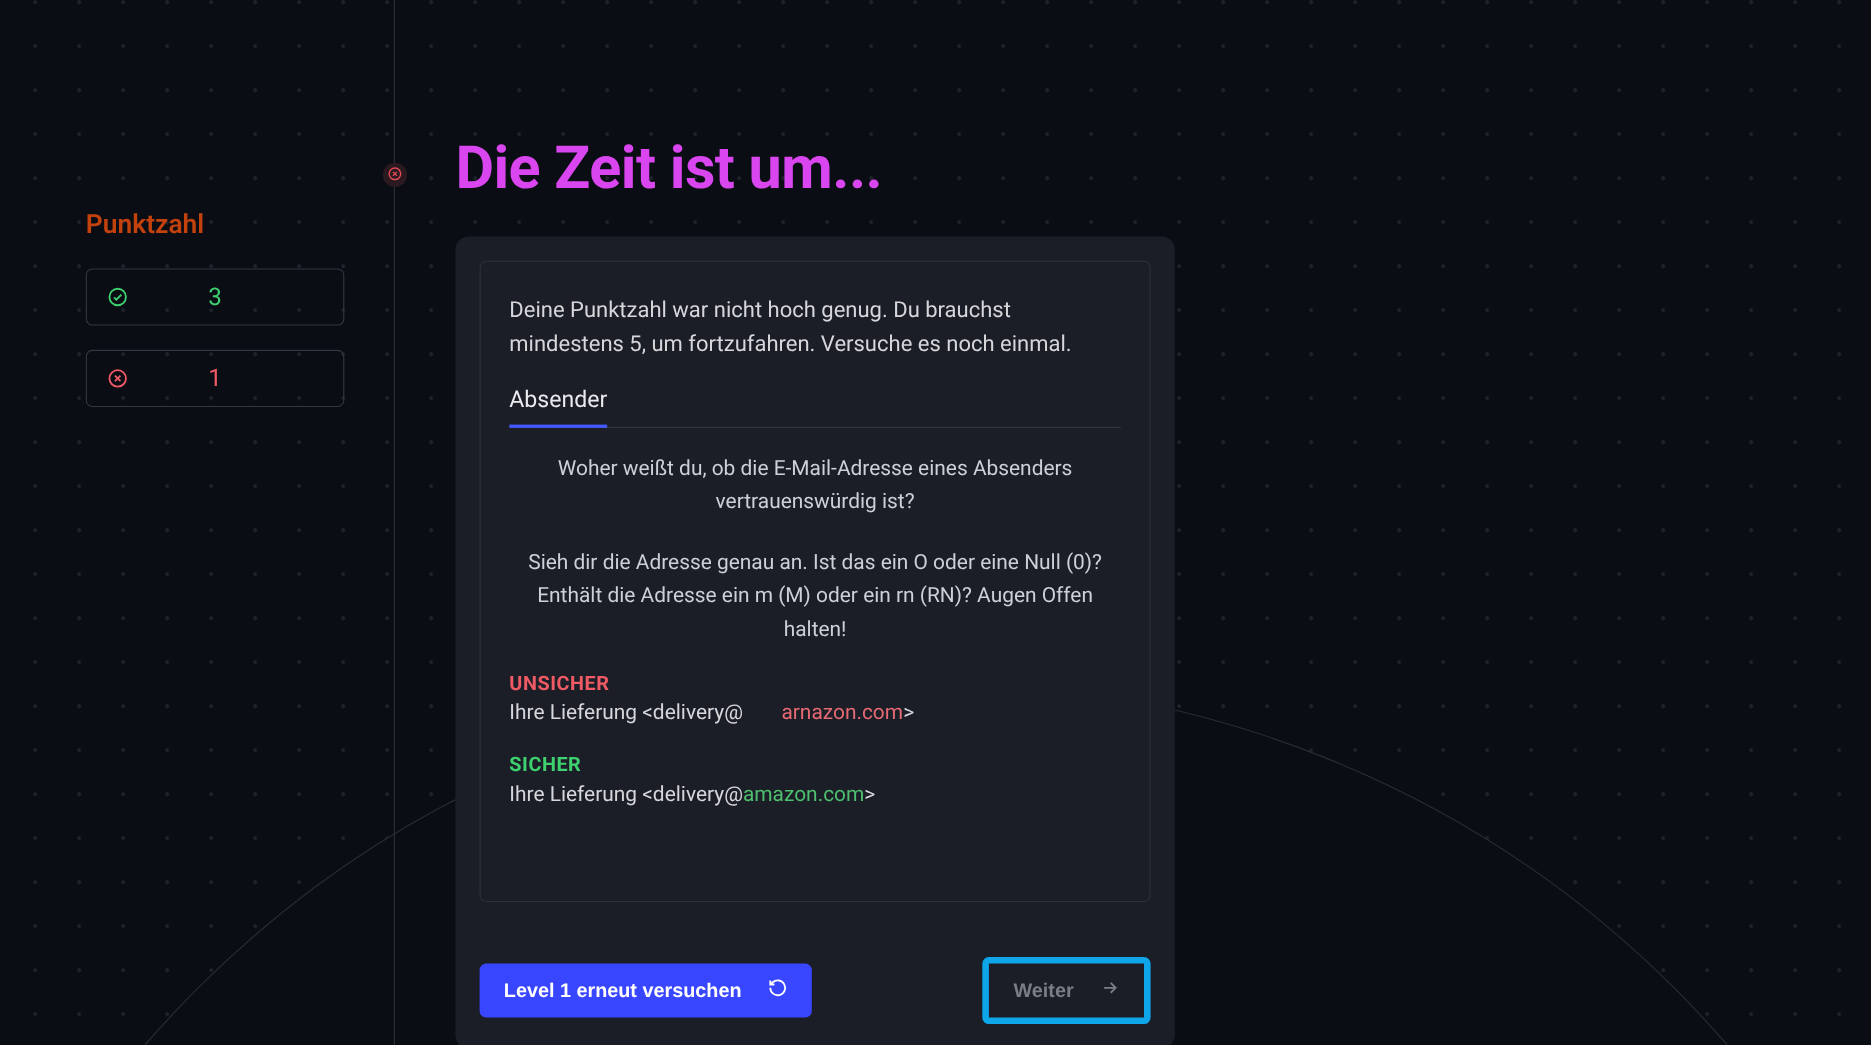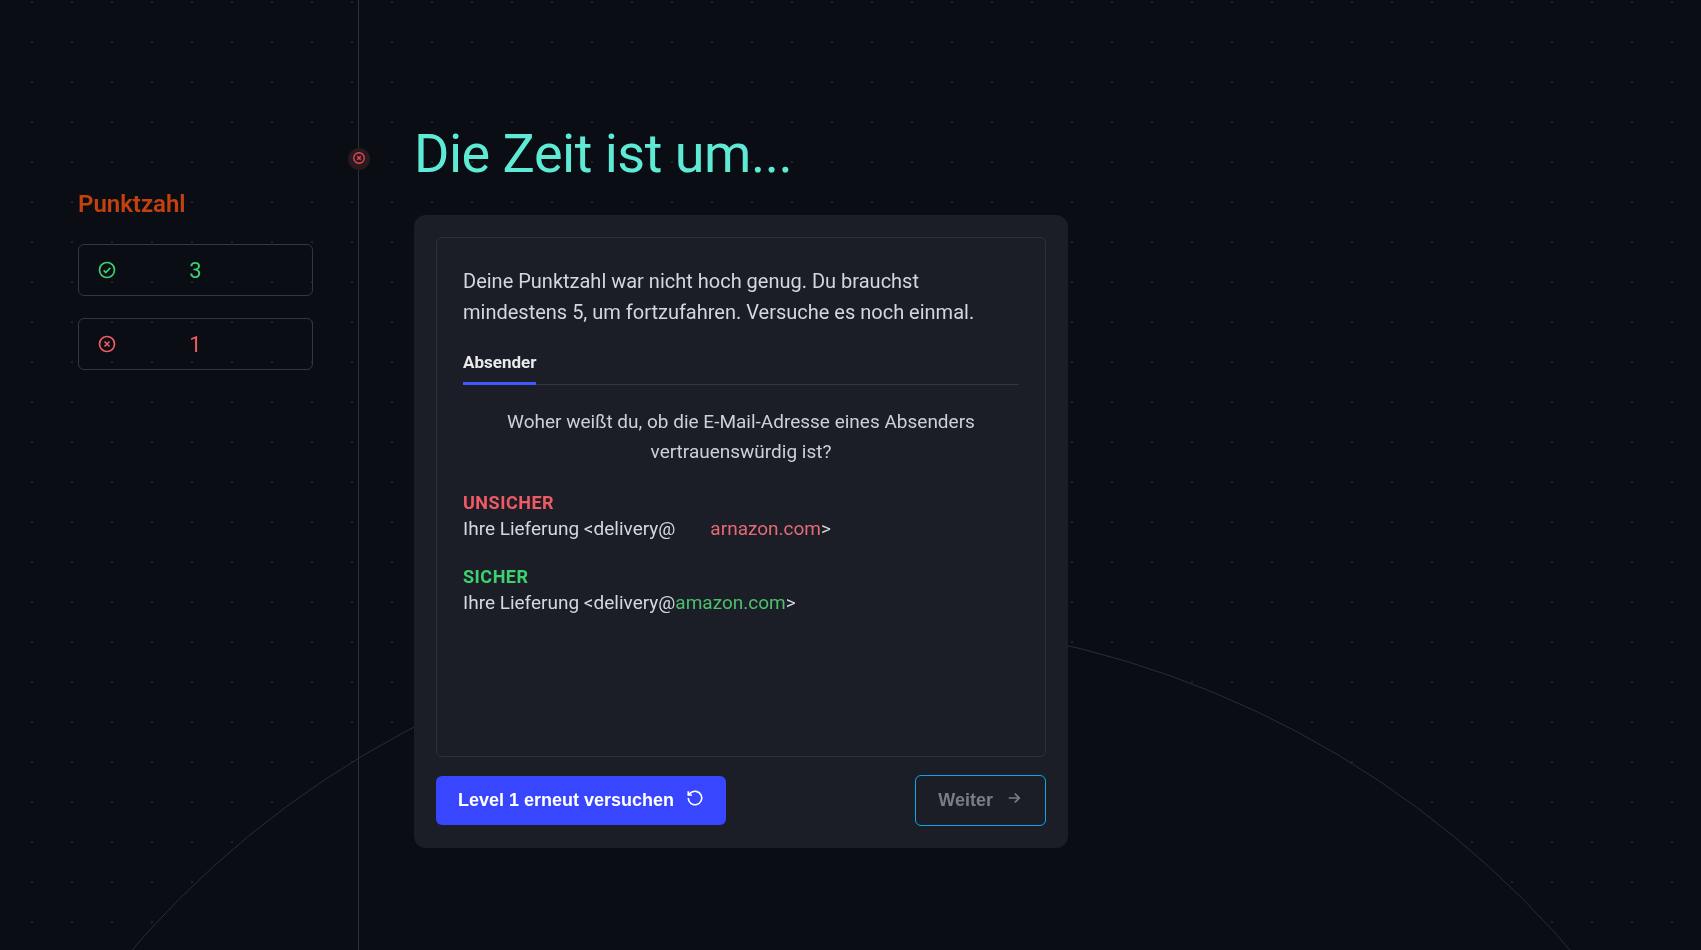--- a/index.html
+++ b/index.html
@@ -118,22 +118,22 @@
       stroke: #e44a56; stroke-width: 2.2; fill: none;
     }
     
     .main {
       padding: 122px 0 0 56px;
       width: 710px;
     }
     
     .heading {
       font-size: 54px;
-      font-weight: 400;
-      color: #5eead4;
+      font-weight: 700;
+      color: #d946ef;
       margin-bottom: 30px;
       letter-spacing: -0.5px;
     }
     
     .card {
       background: #1b1e27;
       border-radius: 12px;
       padding: 22px;
     }
     
@@ -151,22 +151,22 @@
       margin-bottom: 24px;
     }
     
     .tab-row {
       border-bottom: 1px solid #34363f;
       margin-bottom: 22px;
     }
     
     .tab {
       display: inline-block;
-      font-size: 17px;
-      font-weight: 700;
+      font-size: 21px;
+      font-weight: 400;
       color: #e8eaed;
       padding-bottom: 10px;
       border-bottom: 3px solid #4458ff;
       margin-bottom: -1px;
     }
     
     .para {
       font-size: 19px;
       line-height: 1.6;
       color: #cdd0d6;
@@ -199,35 +199,36 @@
     .actions {
       display: flex;
       justify-content: space-between;
       align-items: center;
       margin-top: 18px;
     }
     
     .btn {
       display: inline-flex;
       align-items: center;
-      gap: 12px;
+      gap: 24px;
       font-size: 18px;
       font-weight: 600;
       border-radius: 6px;
       padding: 13px 22px;
       border: none;
       cursor: pointer;
+      margin-top: 32px;
     }
     .btn-primary {
       background: #3946ff;
       color: #fff;
     }
     .btn-ghost {
       background: transparent;
-      border: 1px solid #0ea5e9;
+      border: 6px solid #0ea5e9;
       color: #7a7d86;
     }
     
     .icon-undo { width: 18px; height: 18px; stroke: #fff; stroke-width: 2.2; fill: none; }
     .icon-arrow { width: 18px; height: 18px; stroke: #7a7d86; stroke-width: 2.2; fill: none; }
   </style>
 </head>
 <body>
 
 <div class="dot-grid"></div>
@@ -273,20 +274,21 @@
 
     <div class="card">
       <div class="card-inner">
         <p class="msg">Deine Punktzahl war nicht hoch genug. Du brauchst mindestens 5, um fortzufahren. Versuche es noch einmal.</p>
 
         <div class="tab-row">
           <span class="tab">Absender</span>
         </div>
 
         <p class="para">Woher weißt du, ob die E-Mail-Adresse eines Absenders vertrauenswürdig ist?</p>
+        <p class="para">Sieh dir die Adresse genau an. Ist das ein O oder eine Null (0)? Enthält die Adresse ein m (M) oder ein rn (RN)? Augen Offen halten!</p>
 
         <div class="label-unsafe">UNSICHER</div>
         <div class="example-line">
           <span>Ihre Lieferung &lt;delivery@</span><span class="hl-red">arnazon.com</span><span>&gt;</span>
         </div>
 
         <div class="label-safe">SICHER</div>
         <div class="example-line">
           <span>Ihre Lieferung &lt;delivery@</span><span class="hl-green">amazon.com</span><span>&gt;</span>
         </div>

